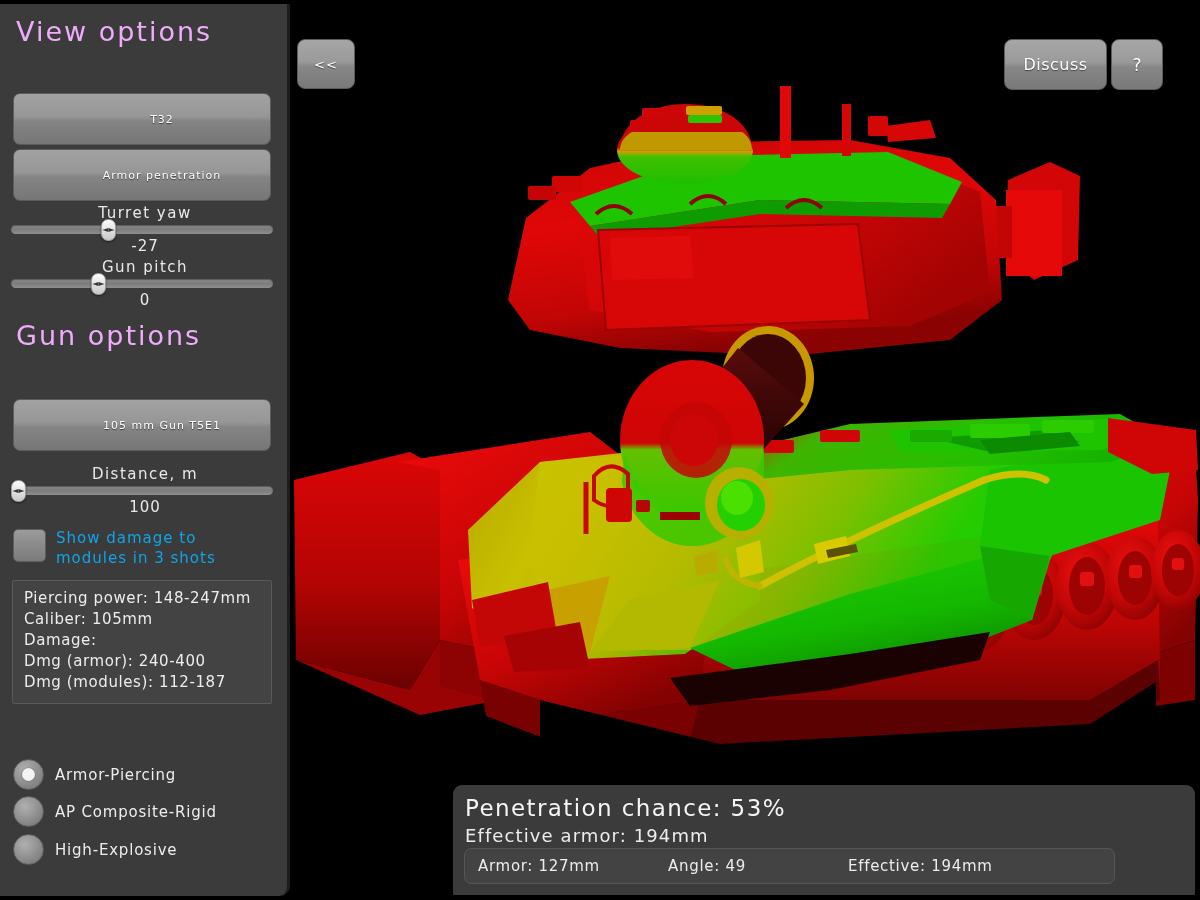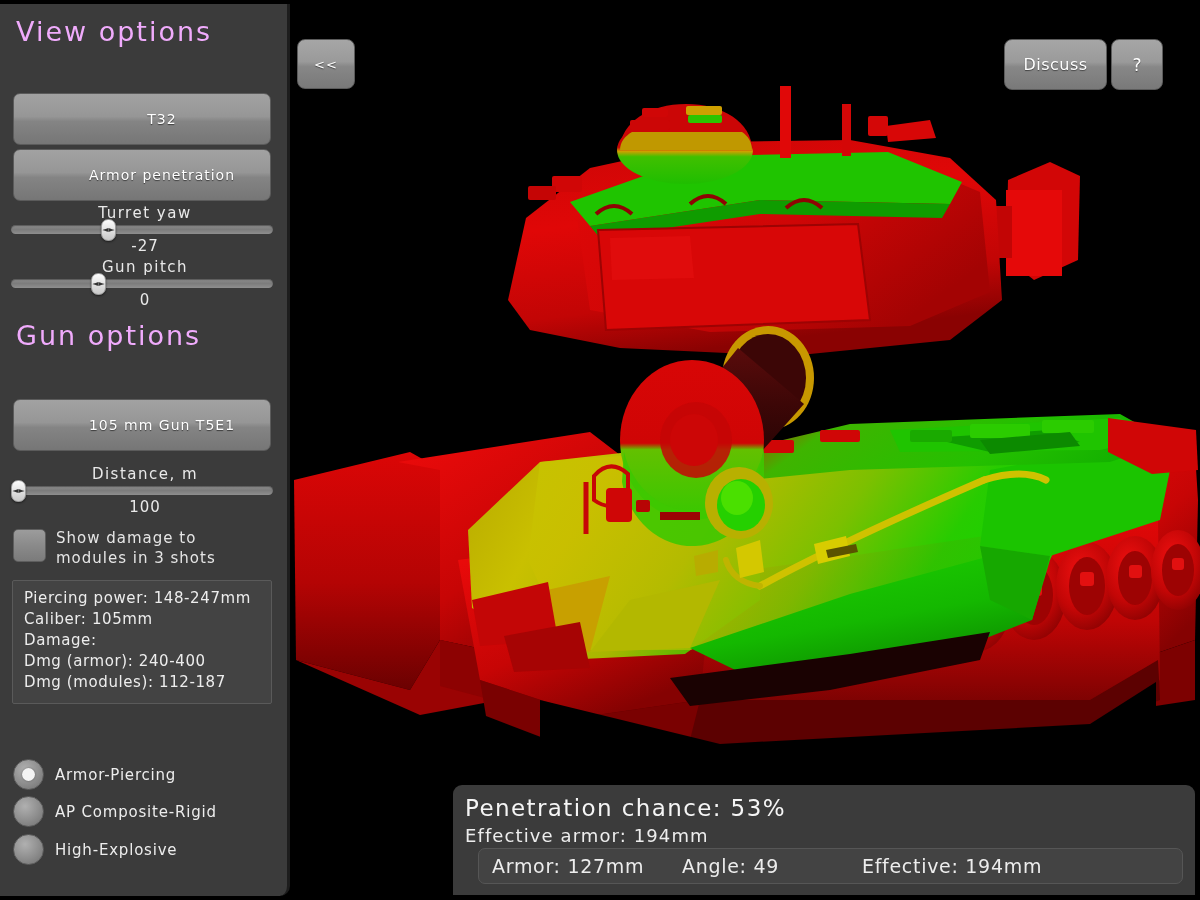--- a/index.html
+++ b/index.html
@@ -28,21 +28,21 @@
     color:#f0abfc;font-size:27px;font-weight:400;letter-spacing:2px;
     padding-left:16px;
   }
   #title-view{position:absolute;left:0;top:12px;}
   #title-gun{position:absolute;left:0;top:316px;}
 
   .gbtn{
     position:absolute;box-sizing:border-box;
     background:linear-gradient(180deg,#a2a2a2 0%,#969696 45%,#848484 55%,#767676 100%);
     border:1px solid #5b5b5b;border-radius:7px;
-    color:#ffffff;font-size:14px;letter-spacing:1px;
+    color:#ffffff;font-size:11px;letter-spacing:1px;
     display:flex;align-items:center;justify-content:center;
     text-shadow:0 1px 1px rgba(0,0,0,.55);
     cursor:pointer;user-select:none;padding-left:40px;
   }
   #btn-tank{left:13px;top:89px;width:258px;height:52px;}
   #btn-mode{left:13px;top:145px;width:258px;height:52px;}
   #btn-gun{left:13px;top:395px;width:258px;height:52px;}
 
   .slider-label{
     position:absolute;width:290px;text-align:center;
@@ -76,21 +76,21 @@
   #lbl-dist{top:461px;}
   #trk-dist{top:482px;}
   #val-dist{top:494px;}
 
   #chk-row{position:absolute;left:13px;top:524px;width:262px;display:flex;align-items:flex-start;gap:10px;}
   #chk-box{
     width:31px;height:31px;flex:0 0 auto;border-radius:5px;
     background:linear-gradient(180deg,#9c9c9c 0%,#8a8a8a 50%,#7b7b7b 100%);
     border:1px solid #5e5e5e;cursor:pointer;margin-top:1px;
   }
-  #chk-label{color:#e5e5e5;font-size:15px;line-height:20px;letter-spacing:1px;}
+  #chk-label{color:#0ea5e9;font-size:15px;line-height:20px;letter-spacing:1px;}
 
   #statbox{
     position:absolute;left:12px;top:576px;width:260px;
     box-sizing:border-box;padding:7px 11px 10px 11px;
     border:1px solid #5a5a5a;border-radius:2px;background:#434343;
     color:#ededed;font-size:15px;line-height:21px;letter-spacing:.6px;
   }
   .radio-row{position:absolute;left:13px;display:flex;align-items:center;gap:11px;cursor:pointer;margin-top:47px;}
   .radio{
     width:29px;height:29px;border-radius:50%;flex:0 0 auto;
@@ -129,24 +129,24 @@
 
   
   #result-panel{
     position:absolute;left:453px;top:785px;width:742px;height:110px;
     background:#3b3b3b;border-radius:9px 9px 0 0;
     box-sizing:border-box;padding:9px 0 0 12px;
   }
   #pen-chance{color:#f5f5f5;font-size:23px;letter-spacing:1.4px;line-height:29px;}
   #eff-armor{color:#ededed;font-size:18px;letter-spacing:1.1px;line-height:25px;}
   #hit-row{
-    position:absolute;left:25px;top:63px;width:705px;height:36px;
+    position:absolute;left:11px;top:63px;width:651px;height:36px;
     box-sizing:border-box;border:1px solid #565656;border-radius:7px;background:#434343;
     display:flex;align-items:center;
-    color:#ededed;font-size:19px;letter-spacing:.7px;
+    color:#ededed;font-size:15px;letter-spacing:.7px;
   }
   #hit-row .cell{flex:0 0 auto;}
   #cell-armor{margin-left:13px;width:190px;}
   #cell-angle{width:180px;}
   #cell-eff{width:240px;}
 </style>
 </head>
 <body>
 
 <div id="app">

